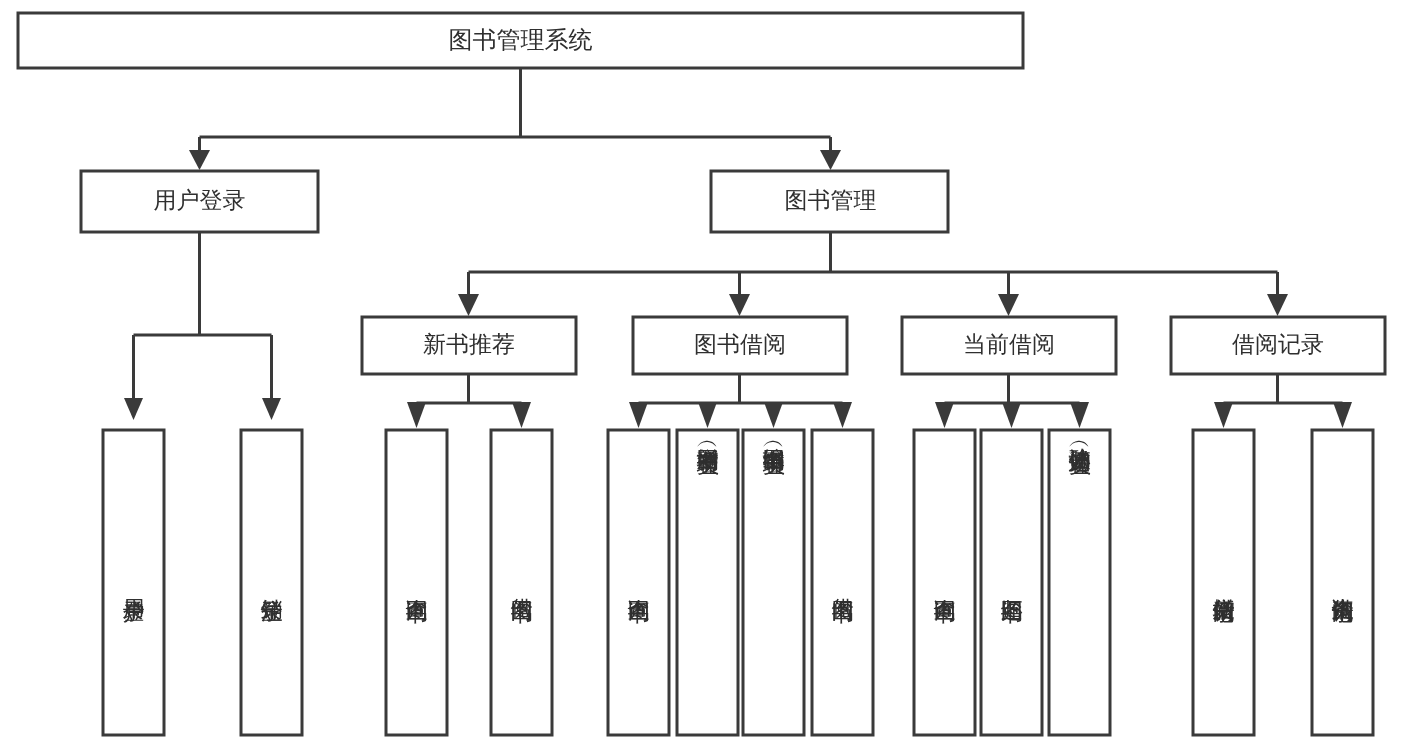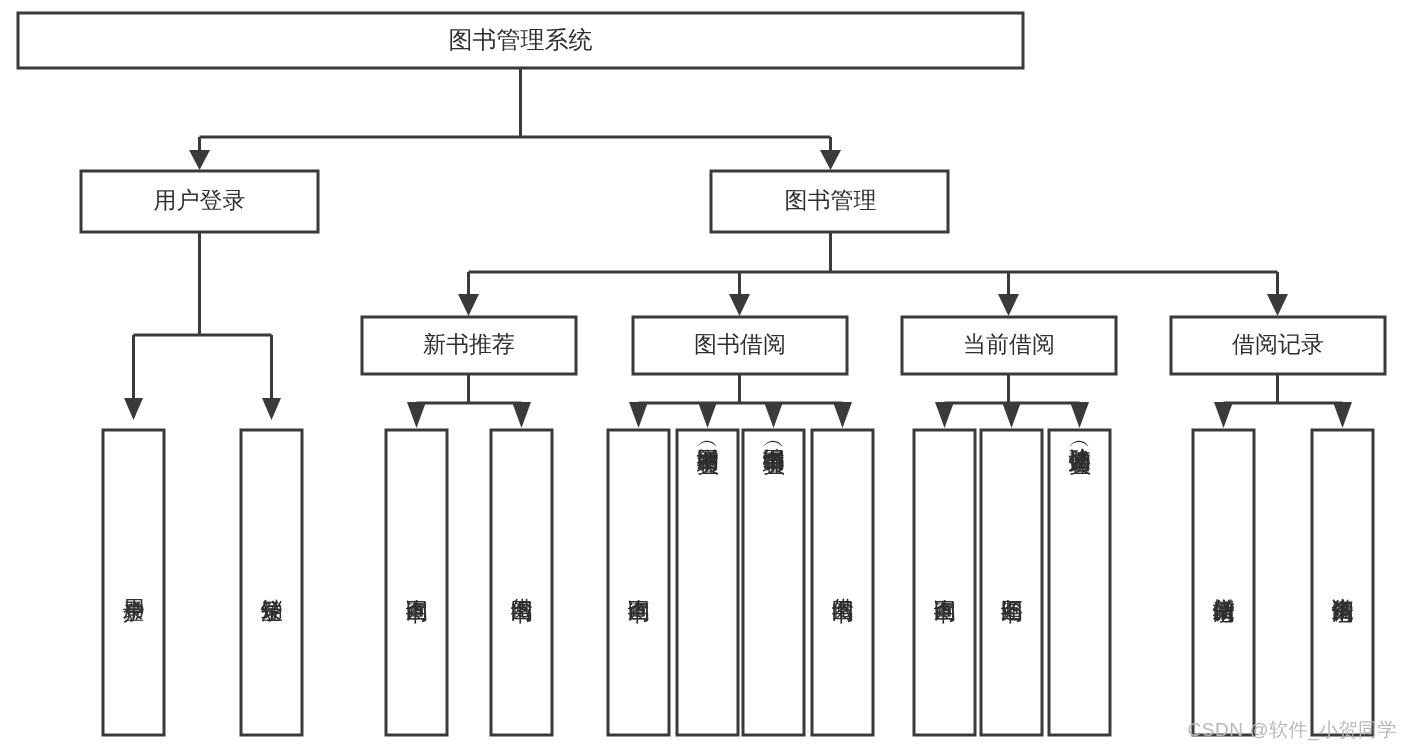--- a/index.html
+++ b/index.html
@@ -262,15 +262,14 @@
     <span class="leaf-label">确认归还（管理员）</span>
   </div>
 
   <div class="leaf-label-wrap" style="left:1193px; top:430px; width:61px; height:305px;">
     <span class="leaf-label">新增借阅记录</span>
   </div>
   <div class="leaf-label-wrap" style="left:1312px; top:430px; width:61px; height:305px;">
     <span class="leaf-label">查询借阅记录</span>
   </div>
 
-  <div class="watermark">CSDN @软件_小贺同学</div>
 
 </div>
 
 </body></html>

